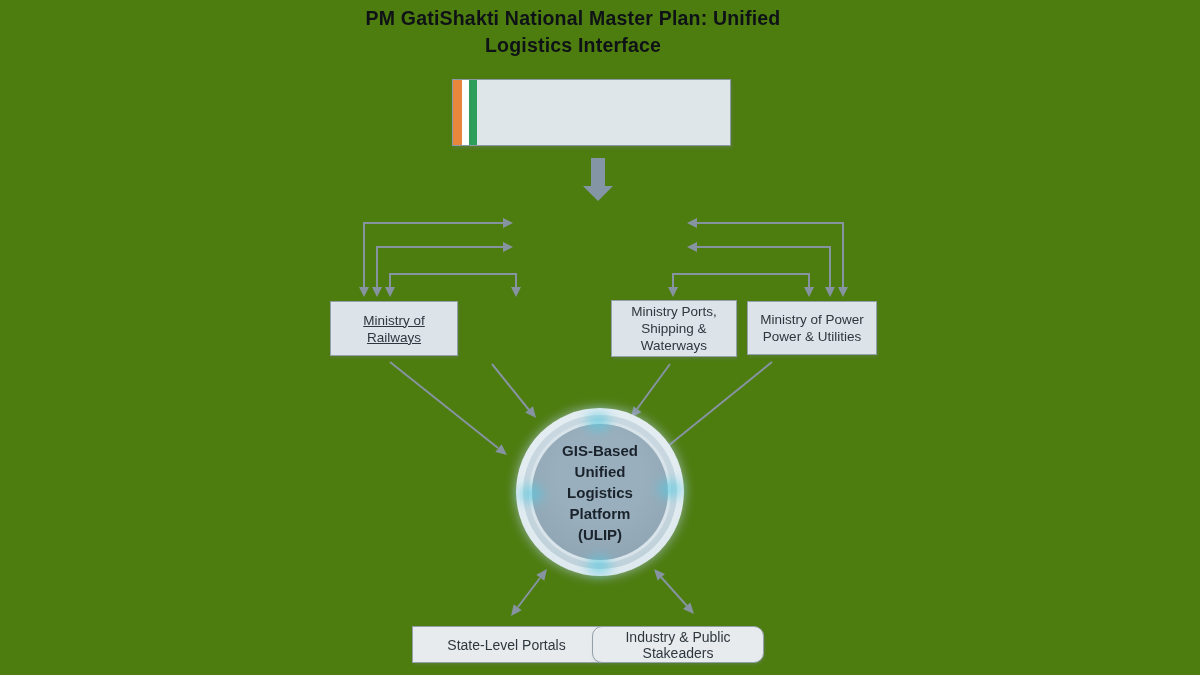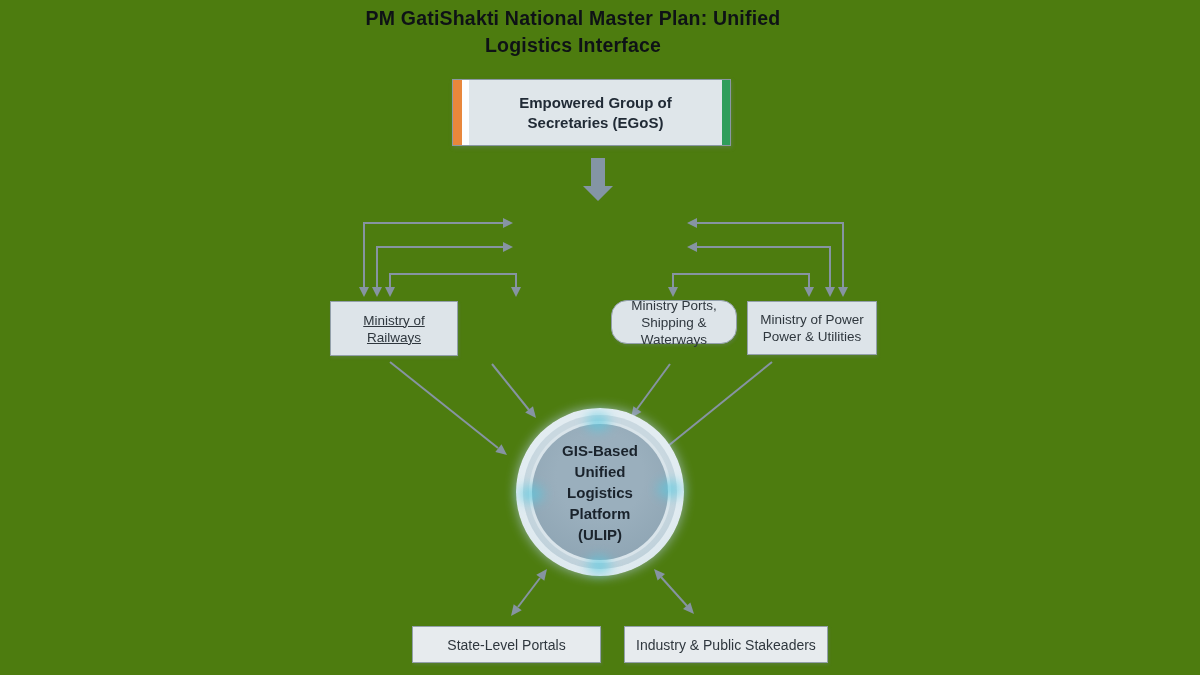--- a/index.html
+++ b/index.html
@@ -26,25 +26,25 @@
   .stripe.orange{width:9px;background:var(--accent-orange);}
   .stripe.white{width:7px;background:#FDFEFE;}
   .stripe.green{width:8px;background:var(--accent-green);}
   .egos-label{flex:1;display:flex;align-items:center;justify-content:center;text-align:center;
         font-size:15px;font-weight:bold;color:#212B36;line-height:20px;}
   .npg{left:514px;top:207px;width:172px;height:55px;background:#E3E8EC;
        font-size:15px;font-weight:bold;color:#1A222B;line-height:20px;}
   .ministry{font-size:13.5px;line-height:17px;background:#DDE4E9;color:#2F373E;}
   .m-railways{left:330px;top:301px;width:128px;height:55px;text-decoration:underline;}
   .m-road{left:469px;top:300px;width:125px;height:57px;}
-  .m-ports{left:611px;top:300px;width:126px;height:44px;border-radius:16px;}
+  .m-ports{left:611px;top:300px;width:126px;height:57px;}
   .m-power{left:747px;top:301px;width:130px;height:54px;}
   .output{font-size:14px;background:var(--box-fill-light);color:#2F373E;margin-left:8px;}
   .o-state{left:404px;top:626px;width:189px;height:37px;}
-  .o-industry{left:616px;top:626px;width:204px;height:37px;}
+  .o-industry{left:584px;top:626px;width:172px;height:37px;border-radius:10px;}
   .ulip-outer{position:absolute;left:516px;top:408px;width:168px;height:168px;border-radius:50%;
        background:radial-gradient(circle at 50% 42%, #E2ECF1 60%, #D5E3EA 100%);
        box-shadow:0 0 12px rgba(170,195,210,.8);}
   .ulip-mid{position:absolute;left:7px;top:7px;width:154px;height:154px;border-radius:50%;
        background:radial-gradient(circle at 50% 40%, #C9D8E0 55%, #B4C9D4 100%);}
   .ulip-rim{position:absolute;left:13px;top:13px;width:142px;height:142px;border-radius:50%;
        background:#D9E4EA;}
   .ulip-inner{position:absolute;left:16px;top:16px;width:136px;height:136px;border-radius:50%;
        background:radial-gradient(circle at 50% 38%, #9AAFBD 40%, #8AA1B0 100%);}
   .glow{position:absolute;border-radius:50%;background:var(--glow-cyan);opacity:.65;
@@ -131,22 +131,20 @@
     <g>
       <line x1="661" y1="577" x2="687" y2="606"></line>
       <polygon points="654,569 665,573.9 657.6,580.5" fill="#8694A2" stroke="none"></polygon>
       <polygon points="694,614 683,609.1 690.4,602.5" fill="#8694A2" stroke="none"></polygon>
     </g>
   </svg>
 
   <div class="egos">
     <div class="stripe orange"></div>
     <div class="stripe white"></div>
-    <div class="egos-label pre">Empowered Group of
-Secretaries (EGoS)</div>
     <div class="stripe green"></div>
   </div>
 
 
   <div class="node ministry m-railways pre">Ministry of
 Railways</div>
   <div class="node ministry m-ports pre">Ministry Ports,
 Shipping &amp;
 Waterways</div>
   <div class="node ministry m-power pre">Ministry of Power

